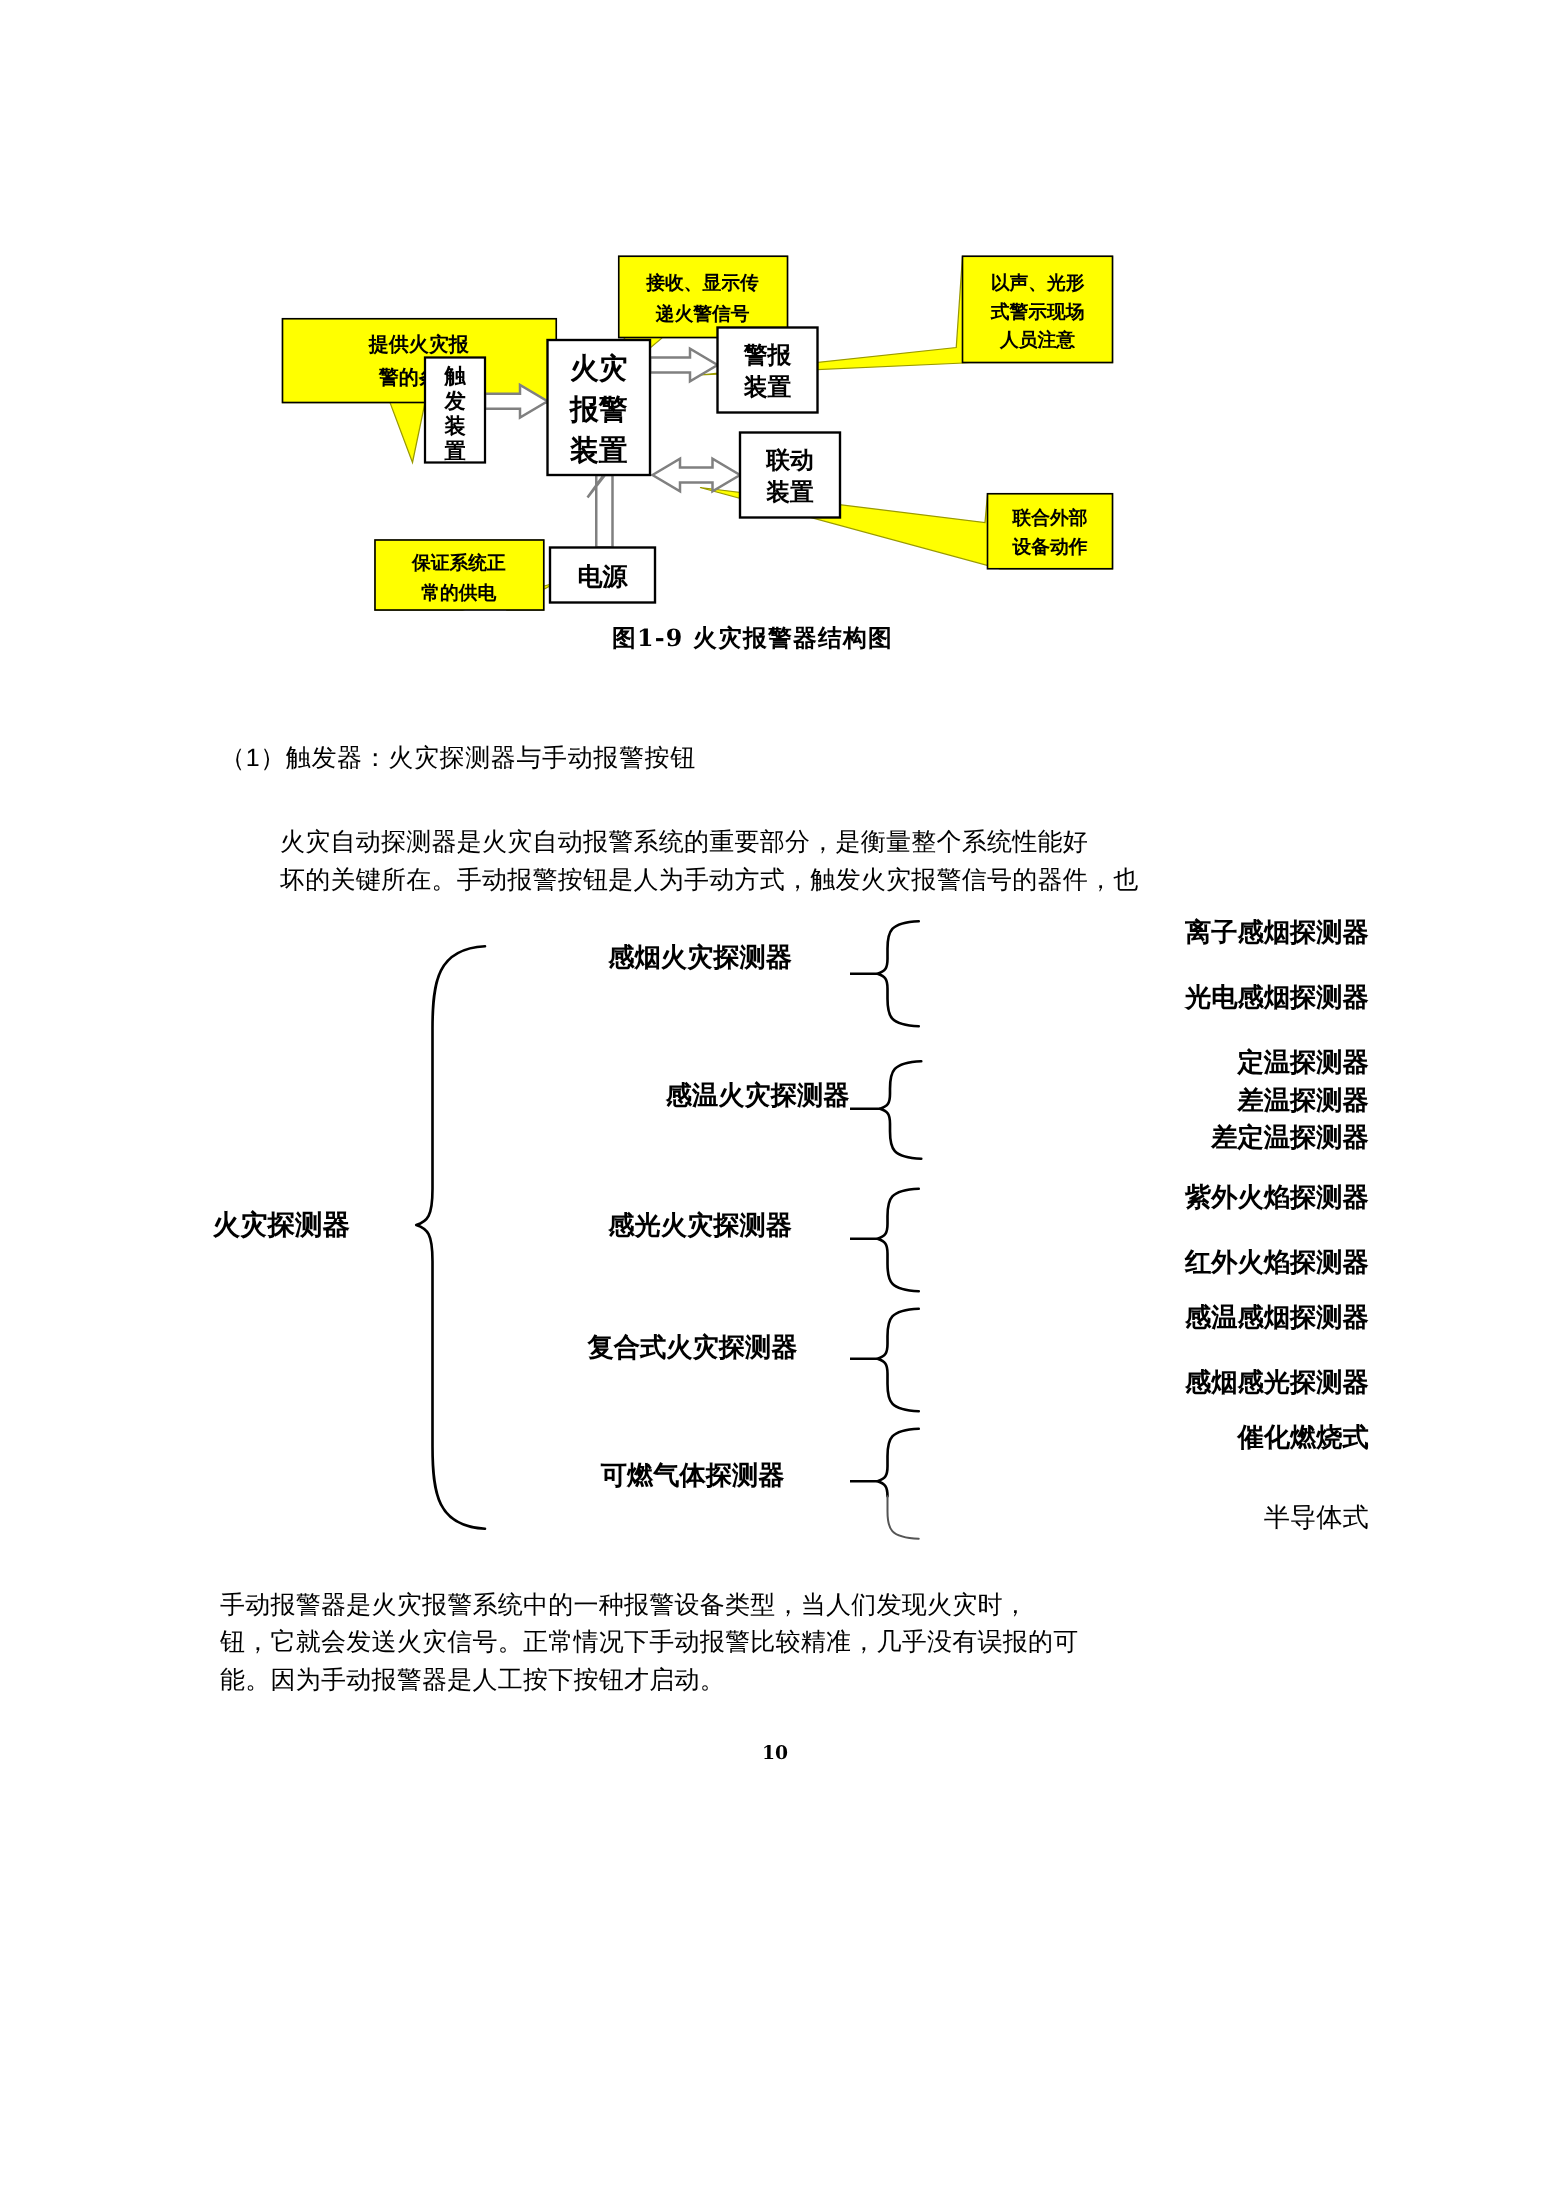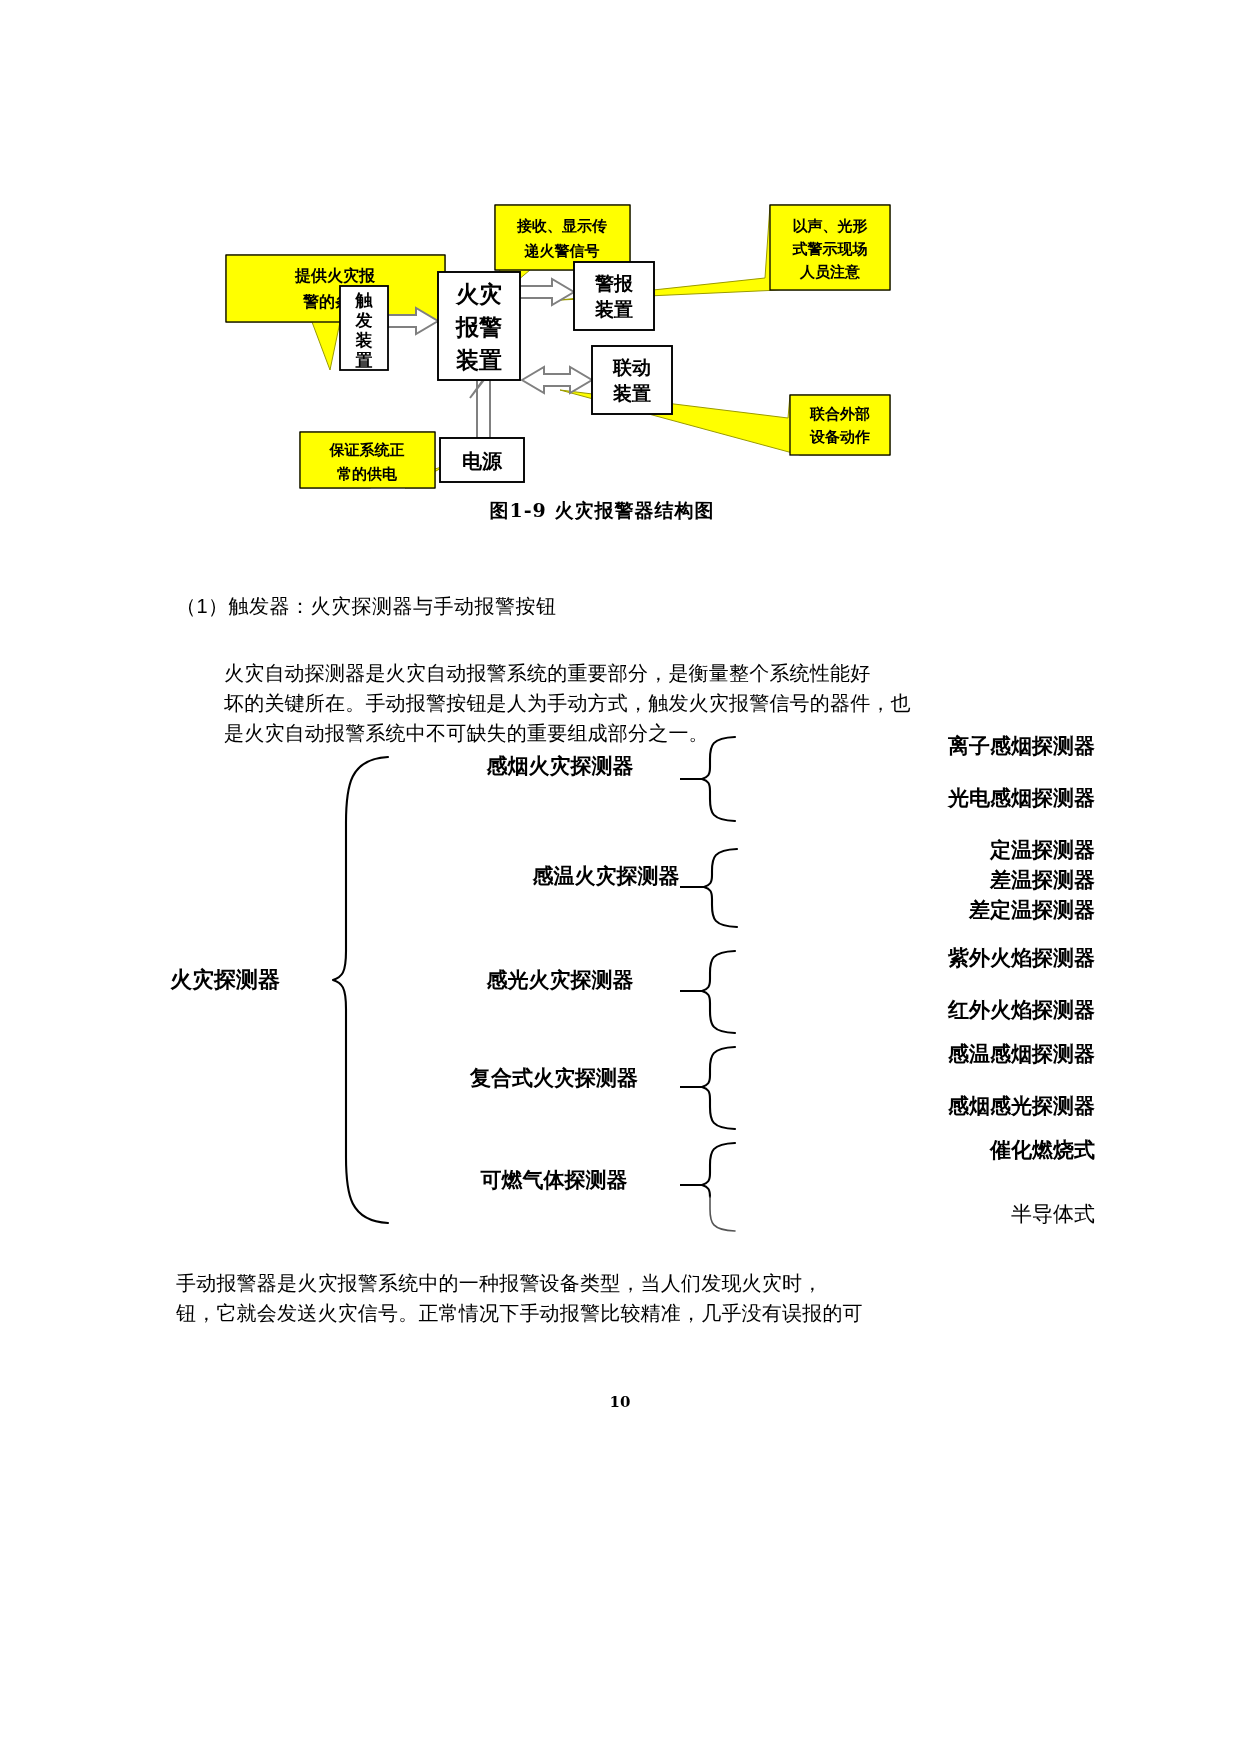--- a/index.html
+++ b/index.html
@@ -217,21 +217,20 @@
     </svg>
   </div>
 
   <div class="fig-caption" style="top:498px;">图1-9 火灾报警器结构图</div>
 
   <div class="heading-line" style="left:176px; top:593px;">（1）触发器：火灾探测器与手动报警按钮</div>
 
   <div class="body-par" style="left:176px; top:658px;margin-left:48px;">
     <p>    火灾自动探测器是火灾自动报警系统的重要部分，是衡量整个系统性能好</p>
     <p>坏的关键所在。手动报警按钮是人为手动方式，触发火灾报警信号的器件，也</p>
-    <p>是火灾自动报警系统中不可缺失的重要组成部分之一。</p>
   </div>
 
   <div id="figure2">
     <svg width="960" height="540" viewBox="0 0 960 540" xmlns="http://www.w3.org/2000/svg">
 
       <g>
         <path class="brace" d="M248 42
                  C 210 44, 206 70, 206 108
                  L 206 236
                  C 206 258, 202 262, 193 265
@@ -311,17 +310,18 @@
       </g>
       <text class="tree-leaf" x="955" y="442">催化燃烧式</text>
       <text class="tree-leaf-light" x="955" y="506">半导体式</text>
 
     </svg>
   </div>
 
   <div class="body-par" style="left:176px; top:1268px;">
     <p>    手动报警器是火灾报警系统中的一种报警设备类型，当人们发现火灾时，</p>
     <p>钮，它就会发送火灾信号。正常情况下手动报警比较精准，几乎没有误报的可</p>
+    <p>能。因为手动报警器是人工按下按钮才启动。</p>
   </div>
 
   <div id="page-number">10</div>
 
 </div>
 
 </body></html>

